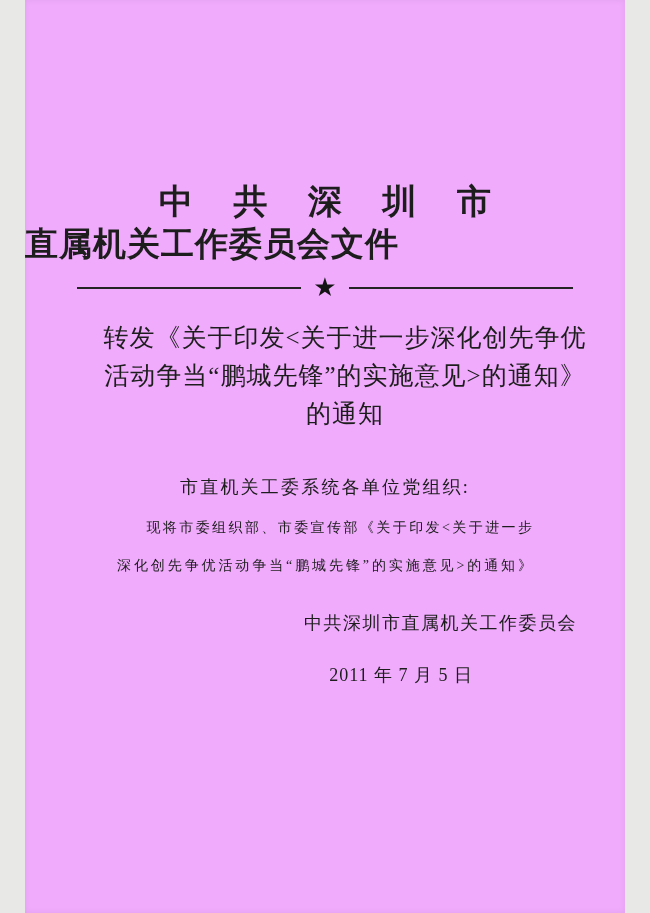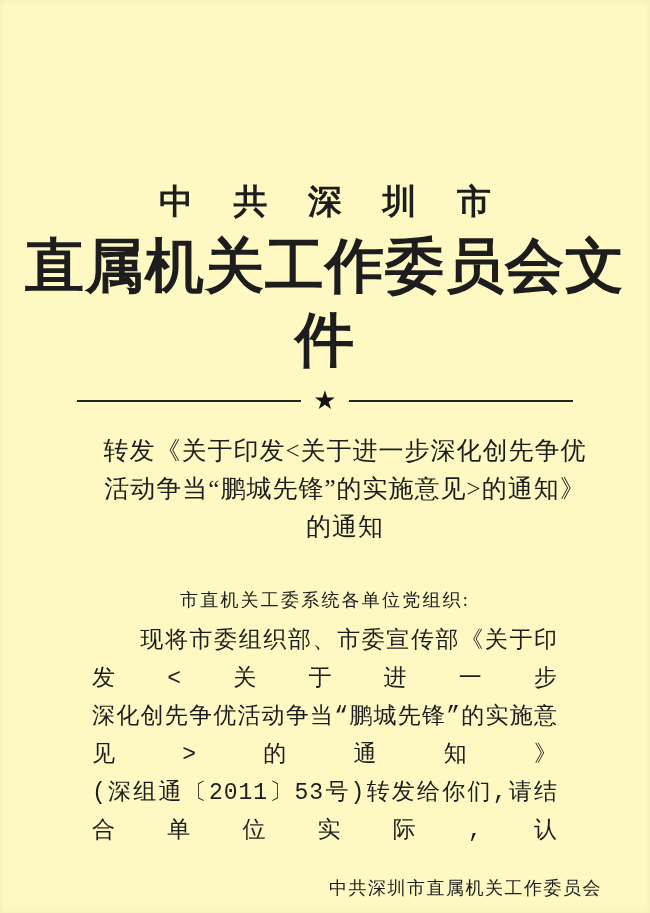--- a/index.html
+++ b/index.html
@@ -1,42 +1,40 @@
 <!DOCTYPE html>
 <html><head>
 <meta charset="utf-8">
 <style>
   * { margin: 0; padding: 0; box-sizing: border-box; }
   html, body { background: #e8e8e6; }
   .page {
-    width: 650px;
+    width: 600px;
     height: 913px;
     margin: 0 auto;
-    background: #fef9c3;
+    background: #f0abfc;
     color: #1d1d1d;
     font-family: "Liberation Serif", "DejaVu Serif", serif;
     padding-top: 180px;
     position: relative;
     overflow: hidden;
     box-shadow: inset 0 0 6px rgba(0,0,0,0.06);
   }
   .org-line1 {
     text-align: center;
     font-size: 34px;
     font-weight: 700;
     letter-spacing: 16px;
     padding-left: 16px; 
     line-height: 1.3;
   }
   .org-line2 {
-    text-align: center;
-    font-size: 59px;
+    font-size: 33px;
     font-weight: 700;
     letter-spacing: 1px;
-    margin-top: 6px;
     line-height: 1.25;
   }
   .doc-number {
     text-align: center;
     font-size: 17px;
     letter-spacing: 2px;
     margin-top: 46px;
   }
   .divider {
     width: 496px;
@@ -65,23 +63,22 @@
     padding-left: 40px;
   }
   .salutation {
     margin: 42px 92px 0;
     font-size: 18px;
     letter-spacing: 2.2px;
     text-align: center;
   }
   .paragraph {
     margin: 10px 92px 0;
-    font-size: 23px;
+    font-size: 14px;
     line-height: 38px;
-    font-family: Liberation Mono, monospace;
   }
   .pline {
     letter-spacing: 1px;
     text-align: justify;
     text-align-last: justify;
   }
   .pline.first { text-indent: 2.1em; }
   .pline.last  { text-align-last: left; letter-spacing: 2px; }
   .closing { margin-top: 26px; font-size: 18px; }
   .signature {
@@ -116,21 +113,20 @@
     <div>转发《关于印发&lt;关于进一步深化创先争优</div>
     <div>活动争当“鹏城先锋”的实施意见&gt;的通知》</div>
     <div>的通知</div>
   </div>
 
   <div class="salutation">市直机关工委系统各单位党组织:</div>
 
   <div class="paragraph">
     <div class="pline first">现将市委组织部、市委宣传部《关于印发&lt;关于进一步</div>
     <div class="pline">深化创先争优活动争当“鹏城先锋”的实施意见&gt;的通知》</div>
-    <div class="pline">(深组通〔2011〕53号)转发给你们,请结合单位实际,认</div>
   </div>
 
   <div class="closing">
     <div class="signature">中共深圳市直属机关工作委员会</div>
     <div class="date">2011 年 7 月 5 日</div>
   </div>
 
 </div>
 
 </body></html>

